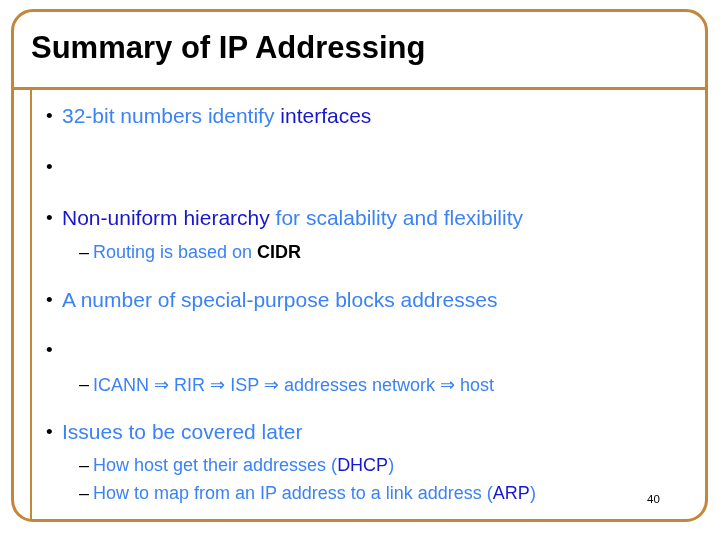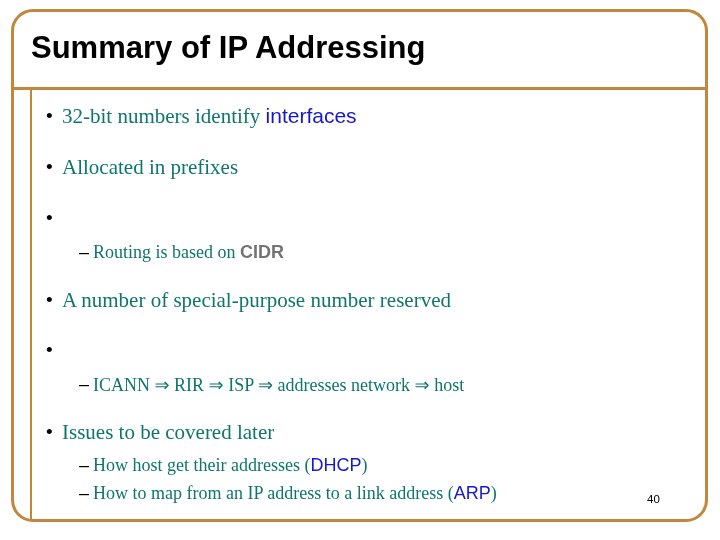--- a/index.html
+++ b/index.html
@@ -29,23 +29,23 @@
   }
   .line{position:absolute;left:0;width:720px;height:26px;}
   .line .marker{position:absolute;}
   .line .content{position:absolute;white-space:nowrap;}
   .l1{font-size:21px;}
   .l1 .marker{left:46px;font-size:19px;top:1px;}
   .l1 .content{left:62px;}
   .l2{font-size:18px;}
   .l2 .marker{left:79px;top:0;}
   .l2 .content{left:93px;}
-  .seg.normal{color:#0f766e;font-family:Liberation Serif, serif;}
+  .seg.normal{color:#3b82f6;}
   .seg.highlight{color:var(--highlight,#1717CE);}
-  .seg.bold{font-weight:bold;color:#737373;}
+  .seg.bold{font-weight:bold;color:#000000;}
   .page-number{
     position:absolute;left:647px;top:493px;
     font-size:11.5px;color:#000;
   }
 </style>
 </head>
 <body>
 
 <div class="slide-frame"></div>
 <div class="title-separator"></div>
@@ -53,32 +53,32 @@
 
 <h1 class="slide-title" style="margin:0;">Summary of IP Addressing</h1>
 
 <div>
     <div class="line l1" style="top: 104px;">
       <span class="marker">•</span>
       <span class="content"><span class="seg normal">32-bit numbers identify </span><span class="seg highlight">interfaces</span></span>
     </div>
     <div class="line l1" style="top: 155px;">
       <span class="marker">•</span>
-      <span class="content"><span class="seg normal">Allocated in prefixes</span></span>
     </div>
     <div class="line l1" style="top: 206px;">
       <span class="marker">•</span>
+      <span class="content"><span class="seg highlight">Non-uniform hierarchy</span><span class="seg normal"> for scalability and flexibility</span></span>
     </div>
     <div class="line l2" style="top: 242px;">
       <span class="marker">–</span>
       <span class="content"><span class="seg normal">Routing is based on </span><span class="seg bold">CIDR</span></span>
     </div>
     <div class="line l1" style="top: 288px;">
       <span class="marker">•</span>
-      <span class="content"><span class="seg normal">A number of special-purpose number reserved</span></span>
+      <span class="content"><span class="seg normal">A number of special-purpose blocks addresses</span></span>
     </div>
     <div class="line l1" style="top: 338px;">
       <span class="marker">•</span>
     </div>
     <div class="line l2" style="top: 374px;">
       <span class="marker">–</span>
       <span class="content"><span class="seg normal">ICANN ⇒ RIR ⇒ ISP ⇒ addresses network ⇒ host</span></span>
     </div>
     <div class="line l1" style="top: 420px;">
       <span class="marker">•</span>

